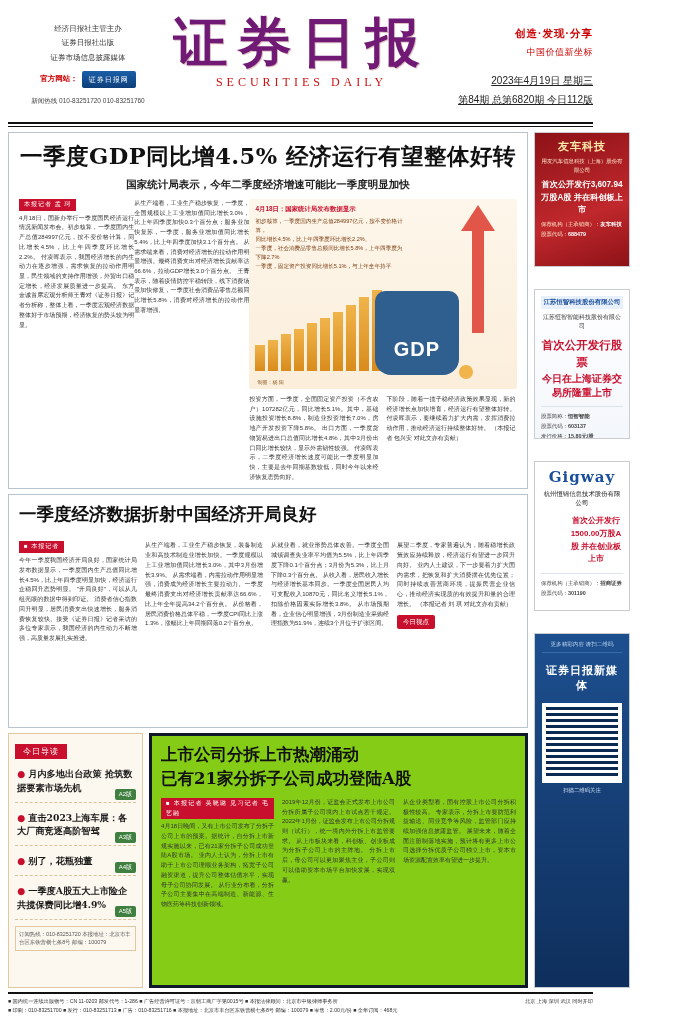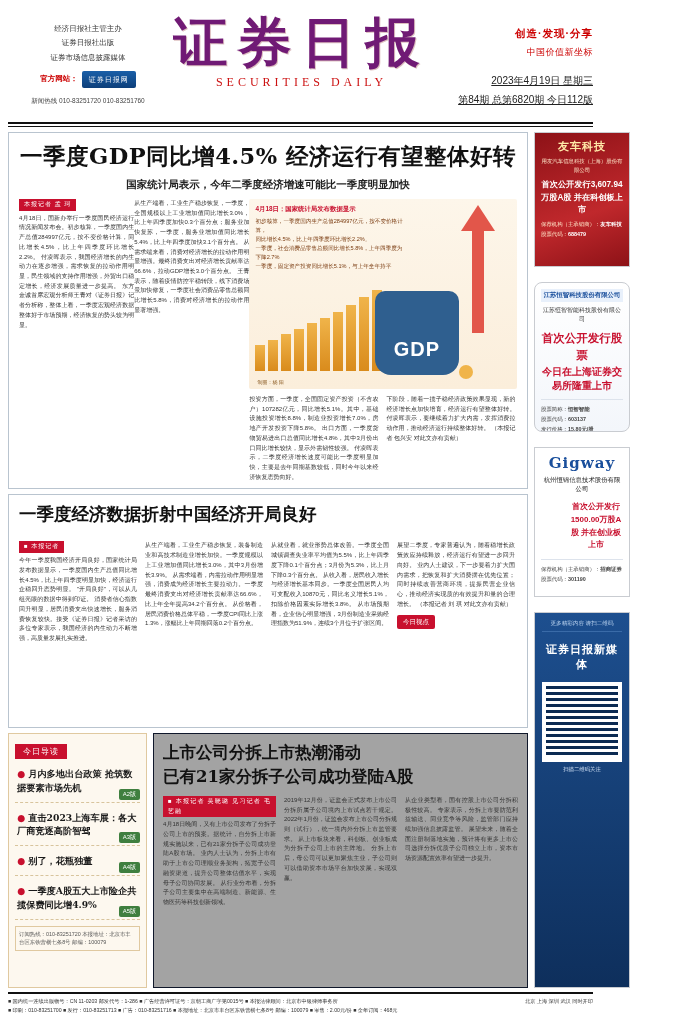--- a/index.html
+++ b/index.html
@@ -33,21 +33,21 @@
   .mh-sub{font-size:12px;color:#cc1111;letter-spacing:4px;margin-top:4px;font-family:"Liberation Serif",serif;}
   .mh-right{width:158px;text-align:right;padding-top:24px;font-size:8px;line-height:1.9;color:#222;}
   .mh-slogan{color:#c00;font-weight:bold;font-size:10.5px;letter-spacing:1px;}
   .mh-slogan2{color:#c00;font-size:9px;letter-spacing:.5px;margin-bottom:10px;}
   .mh-date{font-size:10px;color:#222;text-decoration:underline;}
   .mh-rule{border-top:2px solid #111;border-bottom:1px solid #111;height:2px;margin:2px 0 5px;}
 
   
   .body-wrap{display:flex;gap:6px;height:856px;}
   .col-main{width:520px;display:flex;flex-direction:column;gap:5px;}
-  .col-ads{width:157px;display:flex;flex-direction:column;gap:15px;}
+  .col-ads{width:157px;display:flex;flex-direction:column;gap:22px;}
 
   
   .lead{border:1px solid #b9c4cf;padding:8px 10px 6px;background:#fff;}
   .lead h1{
      margin:0;font-family:"DejaVu Serif","Liberation Serif",serif;
      font-size:22.5px;font-weight:bold;letter-spacing:.5px;color:#111;text-align:center;
   }
   .lead h2{
      margin:6px 0 0;font-size:10.5px;font-weight:bold;color:#222;text-align:center;
      font-family:"Liberation Sans",sans-serif;
@@ -104,37 +104,37 @@
   .today-hd{
      display:inline-block;background:#c8102e;color:#fff;font-size:8px;padding:2px 8px;letter-spacing:1px;
   }
   .today-item{border-bottom:1px dashed #d8c49c;padding:8px 2px 7px;position:relative;}
   .today-item .bullet{color:#c8102e;font-weight:bold;}
   .today-item .t{font-size:9.2px;line-height:1.5;font-weight:bold;color:#1a1a1a;font-family:"DejaVu Serif",serif;}
   .pagetag{
      position:absolute;right:0;bottom:2px;background:#3f7f3f;color:#fff;font-size:6px;padding:1px 4px;border-radius:2px;
   }
   .today-foot{font-size:5.4px;color:#555;line-height:1.6;margin-top:6px;border:1px solid #e0c9a0;padding:3px;}
-  .story3{flex:1;border:1px solid #0f172a;padding:7px 9px;box-sizing:border-box;background:#a3a3a3;}
+  .story3{flex:1;border:3px solid #0f172a;padding:7px 9px;box-sizing:border-box;background:#84cc16;}
   .story3 h2{
      margin:0;font-family:"DejaVu Serif","Liberation Serif",serif;font-size:16.5px;font-weight:bold;line-height:1.45;color:#111;
   }
   .cols3{display:flex;gap:8px;margin-top:7px;}
   .cols3 .c{width:113px;font-size:6px;line-height:1.62;color:#333;text-align:justify;}
 
   
   .ad{border:1px solid #c9ccd1;box-sizing:border-box;overflow:hidden;position:relative;}
   .ad1{height:135px;background:linear-gradient(160deg,#8d1217,#c0282c 60%,#8d1217);color:#fff;padding:6px;}
   .ad-logo1{font-size:11px;font-weight:bold;color:#ffe9a8;text-align:center;letter-spacing:1px;
      font-family:"DejaVu Serif",serif;}
   .ad1 .sm{font-size:5.4px;text-align:center;line-height:1.7;margin-top:3px;color:#ffe6c9;}
   .ad1 .big{font-size:8.2px;text-align:center;font-weight:bold;line-height:1.5;margin-top:4px;color:#fff;}
   .ad1 .kv{font-size:5.4px;color:#ffe6c9;margin-top:4px;line-height:1.8;}
   .ad1 .kv b{color:#fff;}
-  .ad2{height:150px;background:linear-gradient(180deg,#ffffff,#f3f6fb);padding:6px;border-radius:8px;}
+  .ad2{height:150px;background:linear-gradient(180deg,#ffffff,#f3f6fb);padding:6px;}
   .ad2 .brand{font-size:6.4px;color:#1a4f9c;text-align:center;font-weight:bold;background:#e8f0fb;padding:2px;}
   .ad2 .co{font-size:6px;color:#333;text-align:center;margin-top:4px;}
   .ad2 .hl{font-size:11.5px;color:#c8102e;font-weight:bold;text-align:center;line-height:1.5;margin-top:6px;
      font-family:"DejaVu Serif",serif;}
   .ad2 .hl2{font-size:10px;color:#c8102e;font-weight:bold;text-align:center;}
   .ad2 .kv{font-size:5.4px;color:#444;margin-top:6px;line-height:1.9;border-top:1px solid #dde3ec;padding-top:4px;}
   .ad3{height:150px;background:#fff;padding:6px;}
   .ad3 .logo{font-size:15px;font-weight:bold;color:#1a4f9c;text-align:center;letter-spacing:1px;
      font-family:"DejaVu Serif",serif;}
   .ad3 .co{font-size:6.4px;color:#222;text-align:center;margin-top:4px;}

